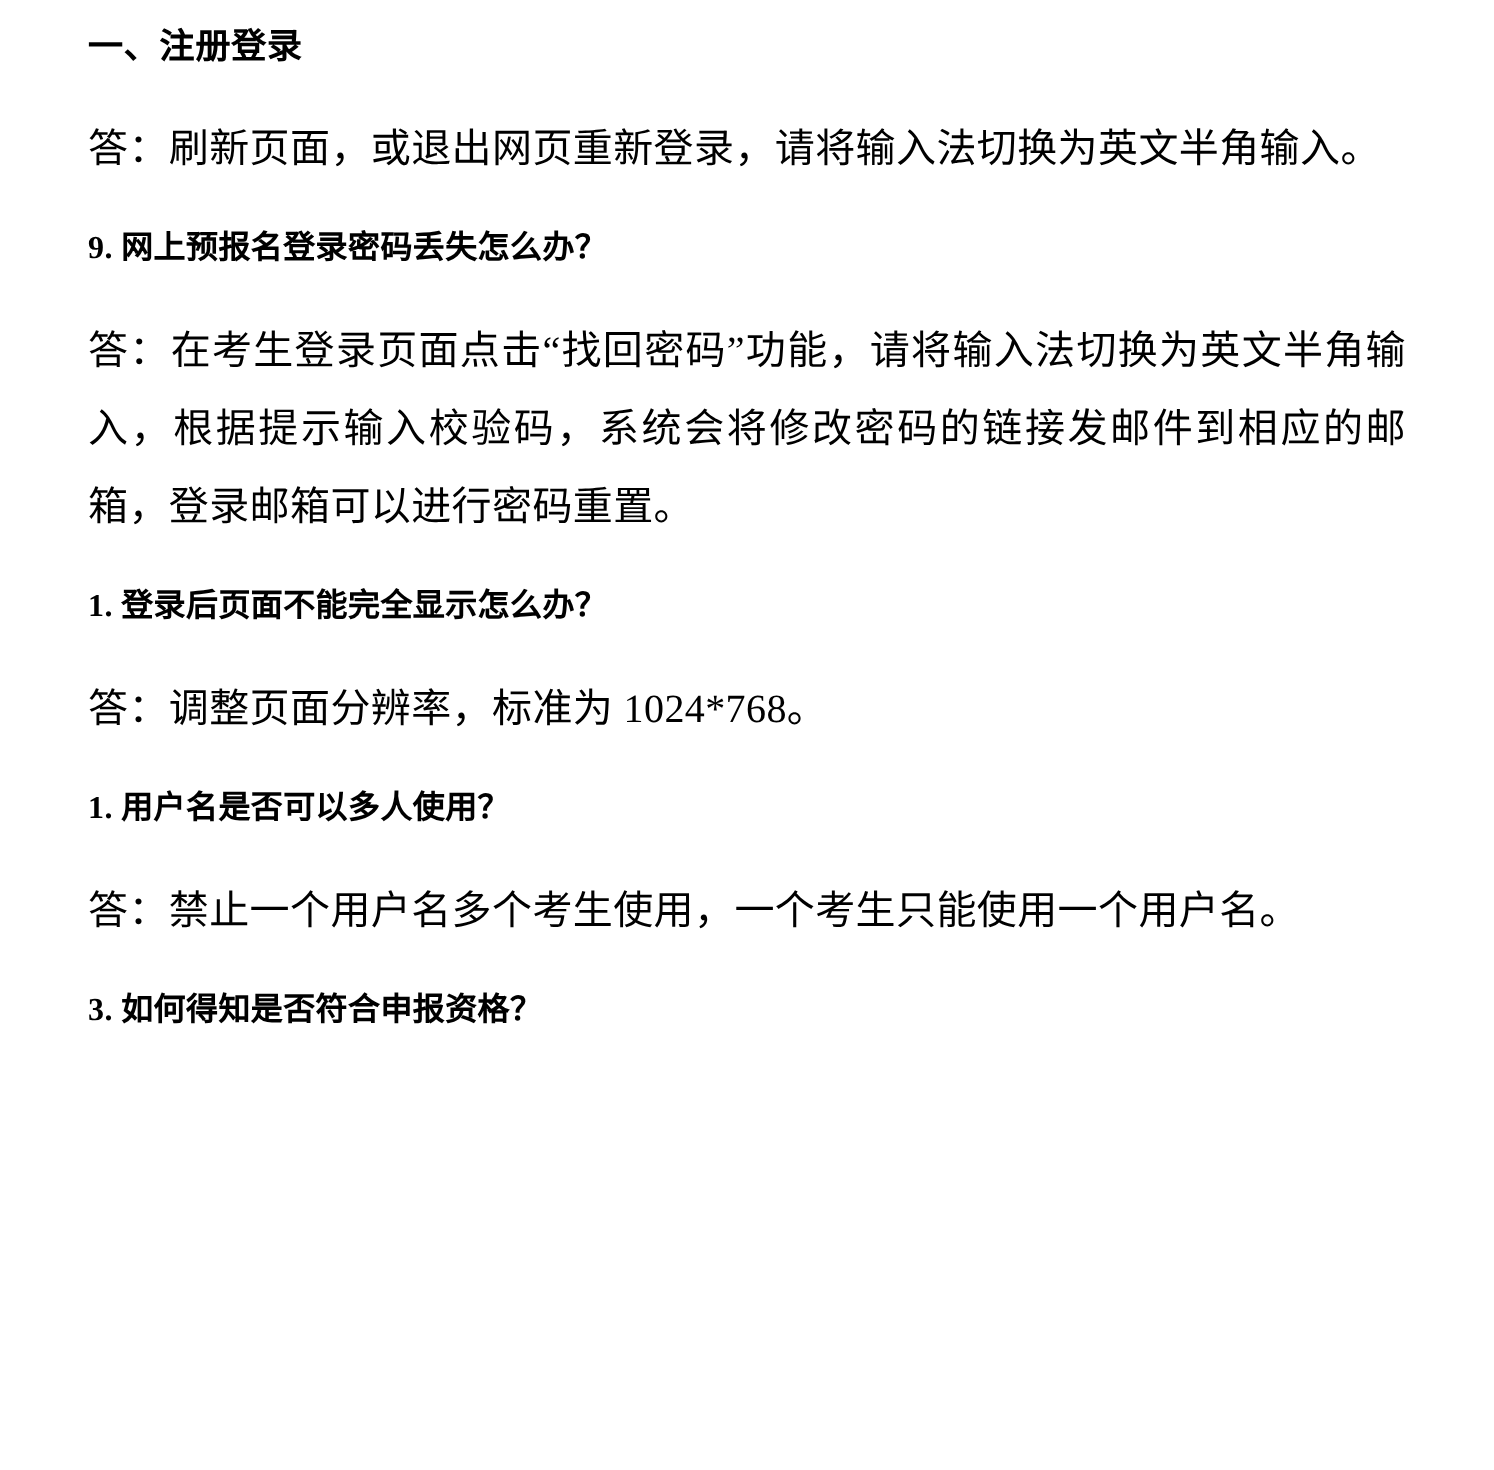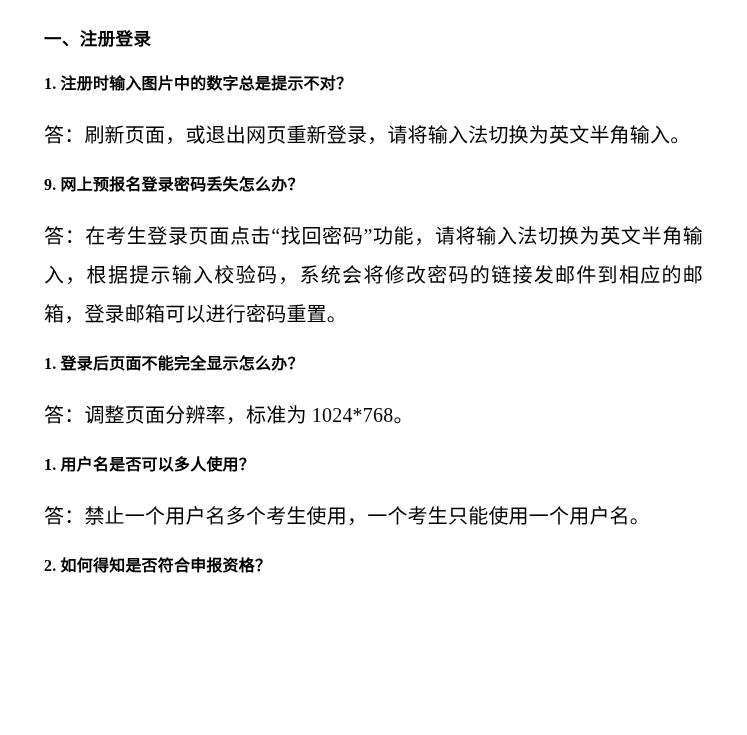--- a/index.html
+++ b/index.html
@@ -11,21 +11,21 @@
     width: 747px;
     height: 735px;
     font-family: "Liberation Serif", "DejaVu Serif", serif;
     color: #000000;
     overflow: hidden;
   }
   .page {
     width: 747px;
     height: 735px;
     box-sizing: border-box;
-    padding: 26px 32px 0 44px;
+    padding: 10px 32px 0 44px;
     position: relative;
   }
   .heading {
     font-weight: bold;
     font-size: 17.5px;
     line-height: 1.5;
     letter-spacing: 0.4px;
     margin: 0 0 20px 0;
   }
   .section-heading {
@@ -56,28 +56,27 @@
     margin-bottom: 0;
   }
 </style>
 </head>
 <body>
 
 <div class="page">
 
   <h1 class="heading">一、注册登录</h1>
 
-  <p class="question">1. 注册时输入图片中的数字总是提示不对？</p>
   <p class="answer">答：刷新页面，或退出网页重新登录，请将输入法切换为英文半角输入。</p>
 
   <p class="question">9. 网上预报名登录密码丢失怎么办？</p>
   <p class="answer">答：在考生登录页面点击“找回密码”功能，请将输入法切换为英文半角输入，根据提示输入校验码，系统会将修改密码的链接发邮件到相应的邮箱，登录邮箱可以进行密码重置。</p>
 
   <p class="question">1. 登录后页面不能完全显示怎么办？</p>
   <p class="answer">答：调整页面分辨率，标准为 1024*768。</p>
 
 
   <p class="question">1. 用户名是否可以多人使用？</p>
   <p class="answer">答：禁止一个用户名多个考生使用，一个考生只能使用一个用户名。</p>
 
-  <p class="question last-q">2. 如何得知是否符合申报资格？</p>
+  <p class="question last-q">3. 如何得知是否符合申报资格？</p>
 
 </div>
 
 </body></html>

